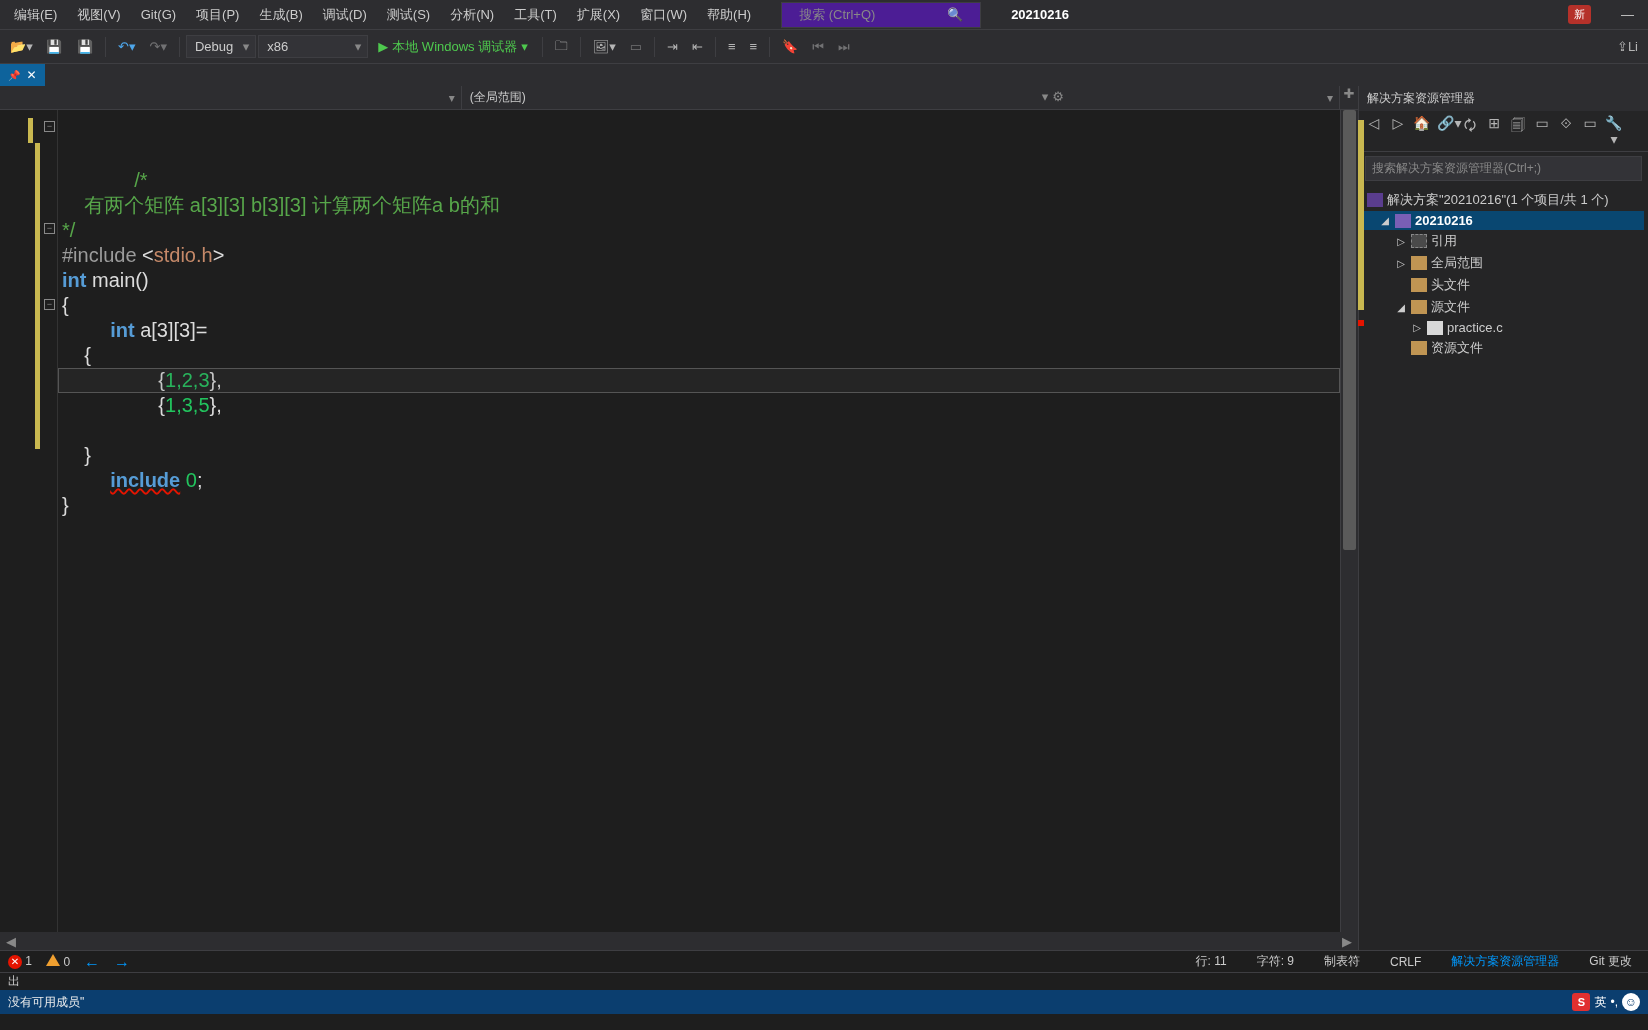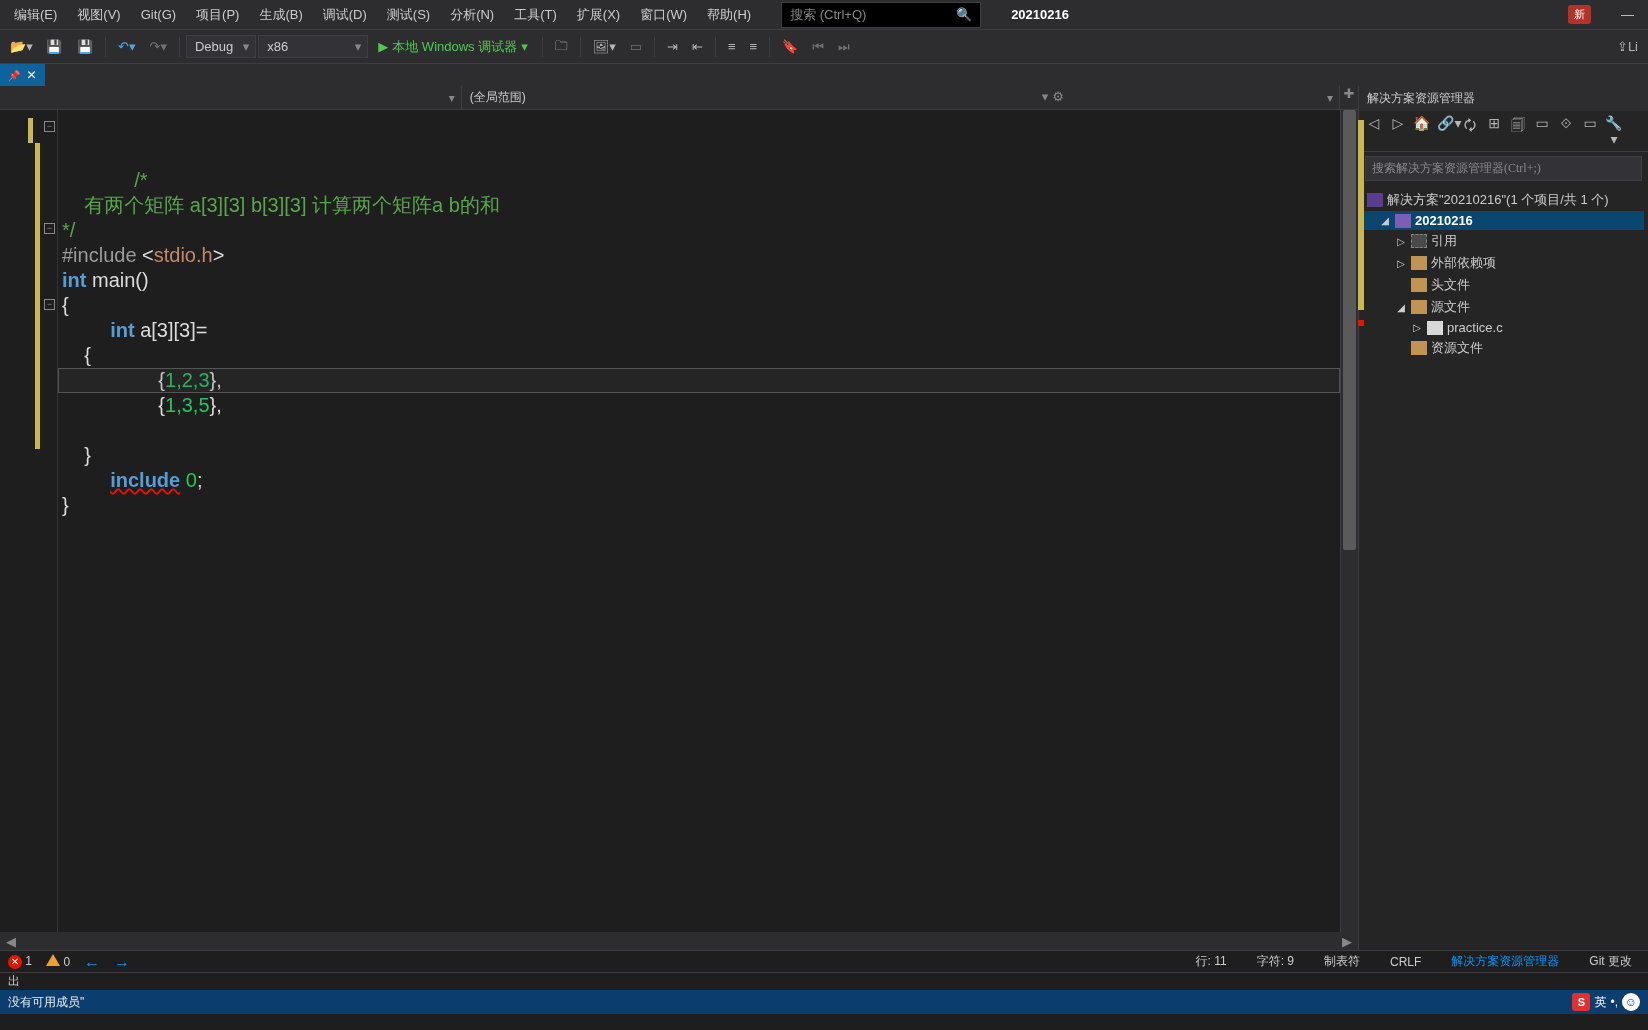--- a/index.html
+++ b/index.html
@@ -1,21 +1,21 @@
 <!DOCTYPE html>
 <html><head>
 <meta charset="utf-8">
 <style>
 * { margin: 0; padding: 0; box-sizing: border-box; font-family: "Microsoft YaHei", sans-serif; }
 body { background: #1e1e1e; color: #cccccc; font-size: 13px; overflow: hidden; width: 1648px; height: 1030px; position: relative; }
 
 
 .menubar { background: #2d2d30; height: 30px; display: flex; align-items: center; padding: 0 4px; border-bottom: 1px solid #3e3e42; }
 .menu-item { padding: 4px 10px; color: #cccccc; cursor: pointer; text-align: right; }
-.search-box { background: #000000; border: 1px solid #3e3e42; margin-left: 20px; padding: 3px 8px; width: 200px; display: flex; align-items: center; color: #888; }
+.search-box { background: #4c1d95; border: 1px solid #3e3e42; margin-left: 20px; padding: 3px 17px; width: 200px; display: flex; align-items: center; color: #888; }
 .search-box .icon { margin-left: auto; }
 .project-name { margin-left: 30px; color: #fff; font-weight: bold; }
 .new-badge { background: #b5312a; color: #fff; padding: 2px 6px; border-radius: 3px; margin-left: auto; margin-right: 30px; font-size: 11px; }
 
 
 .toolbar { background: #2d2d30; height: 34px; display: flex; align-items: center; padding: 0 4px; border-bottom: 1px solid #3e3e42; gap: 2px; }
 .tool-btn { padding: 4px 6px; color: #b5b5b5; cursor: pointer; display: inline-flex; align-items: center; }
 .tool-btn.disabled { opacity: 0.5; }
 .tool-sep { width: 1px; height: 20px; background: #3e3e42; margin: 0 4px; }
 .combo { background: #333337; border: 1px solid #3e3e42; padding: 3px 22px 3px 8px; color: #ccc; position: relative; min-width: 60px; }
@@ -69,21 +69,21 @@
 
 .hscroll-row { height: 18px; background: #2d2d30; display: flex; align-items: center; }
 .hscroll-row .btn { padding: 0 6px; color: #888; cursor: pointer; }
 .hscroll-track { flex: 1; background: #2d2d30; height: 14px; margin: 0 2px; }
 
 
 .side-panel { width: 290px; background: #252526; border-left: 1px solid #3e3e42; display: flex; flex-direction: column; }
 .side-title { background: #2d2d30; padding: 4px 8px; font-size: 12px; color: #ccc; }
 .side-toolbar { display: flex; gap: 6px; padding: 4px 6px; background: #252526; border-bottom: 1px solid #3e3e42; }
 .side-toolbar span { color: #b5b5b5; cursor: pointer; font-size: 14px; width: 18px; text-align: center; }
-.side-search { margin: 4px 6px; background: #333337; border: 1px solid #3e3e42; padding: 3px 6px; color: #888; font-size: 12px; font-family: Liberation Serif, serif; }
+.side-search { margin: 4px 6px; background: #333337; border: 1px solid #3e3e42; padding: 3px 6px; color: #888; font-size: 12px; }
 .tree { padding: 4px 4px; font-size: 13px; }
 .tree-item { display: flex; align-items: center; padding: 2px 4px; gap: 4px; cursor: pointer; }
 .tree-item.selected { background: #094771; color: #fff; }
 .tree-item .arrow { width: 12px; text-align: center; color: #ccc; font-size: 10px; }
 .tree-item .ico { width: 16px; height: 14px; display: inline-block; }
 .ico-sol { background: #5a3d8e; }
 .ico-proj { background: #7a5fb5; }
 .ico-ref { background: #4a4a4a; border: 1px dashed #888; }
 .ico-folder { background: #c09553; }
 .ico-file { background: #d8d8d8; }
@@ -254,21 +254,21 @@
         <span style="font-weight:bold;">20210216</span>
       </div>
       <div class="tree-item tree-indent-2">
         <span class="arrow">▷</span>
         <span class="ico ico-ref"></span>
         <span>引用</span>
       </div>
       <div class="tree-item tree-indent-2">
         <span class="arrow">▷</span>
         <span class="ico ico-folder"></span>
-        <span>外部依赖项</span>
+        <span>全局范围</span>
       </div>
       <div class="tree-item tree-indent-2">
         <span class="arrow" style="visibility:hidden;">▷</span>
         <span class="ico ico-folder"></span>
         <span>头文件</span>
       </div>
       <div class="tree-item tree-indent-2">
         <span class="arrow">◢</span>
         <span class="ico ico-folder"></span>
         <span>源文件</span>

